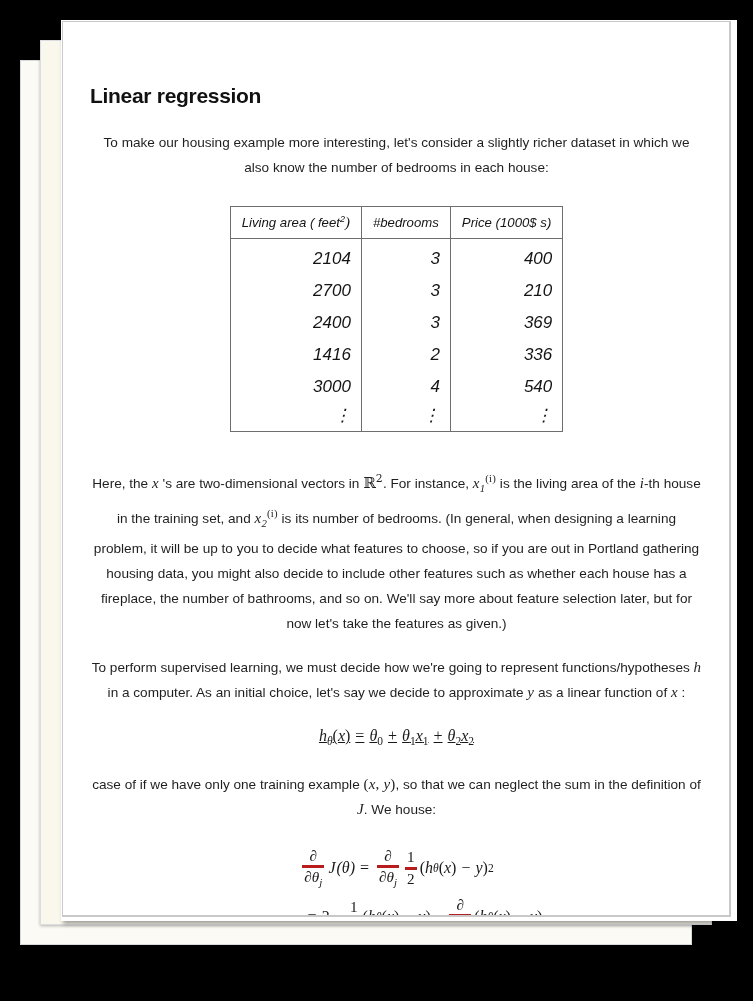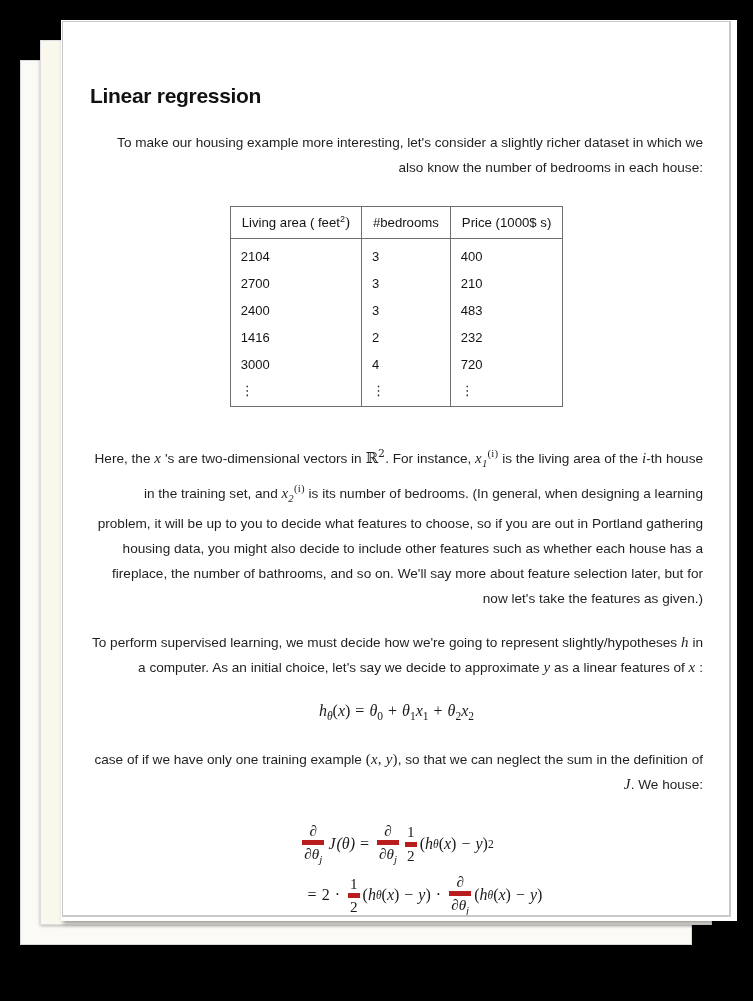--- a/index.html
+++ b/index.html
@@ -53,21 +53,21 @@
     letter-spacing: -0.3px;
     margin: 0 0 22px 0;
     color: #111111;
   }
 
   p.para {
     font-size: 13.6px;
     line-height: 25px;
     margin: 0 0 19px 0;
     color: #1f1f1f;
-    text-align: right;
+    text-align: center;
   }
 
   
   .m {
     font-family: "Liberation Serif", "DejaVu Serif", serif;
     font-style: italic;
     font-size: 15px;
     letter-spacing: 0.2px;
   }
   .mr { font-style: normal; }
@@ -80,60 +80,62 @@
   .table-wrap { display: flex; justify-content: center; margin: 26px 0 34px 0; }
   table.data {
     border-collapse: collapse;
     font-size: 13px;
     color: #141414;
     background: #fff;
   }
   table.data th, table.data td {
     border: 1px solid #6e6e6e;
     padding: 0;
-    text-align: left;
+    text-align: right;
     font-weight: 400;
+    font-style: italic;
   }
   table.data th {
     font-size: 13.2px;
     padding: 7px 11px 7px 11px;
     white-space: nowrap;
   }
   table.data td {
     border-top: none;
     border-bottom: none;
     padding: 6px 10px;
-    font-size: 13px;
+    font-size: 17px;
   }
   table.data tr.last td { border-bottom: 1px solid #6e6e6e; padding-bottom: 9px; }
   .vdots { font-size: 15px; line-height: 13px; letter-spacing: 0; }
   .th-sup { font-size: 0.68em; vertical-align: super; }
   .paren { font-family: "Liberation Serif", serif; font-size: 1.12em; }
 
   
   .eq {
     text-align: center;
     margin: 22px 0 24px 0;
     font-family: "Liberation Serif", "DejaVu Serif", serif;
     font-size: 16px;
     font-style: italic;
     color: #1a1a1a;
+    text-decoration: underline;
   }
   .eq-block { margin: 26px 0 30px 0; }
   .eq-rows { display: flex; flex-direction: column; align-items: center; gap: 8px; }
   .eq-row { display: flex; align-items: center; justify-content: center;
             font-family: "Liberation Serif", "DejaVu Serif", serif;
             font-size: 16px; font-style: italic; color: #1a1a1a; }
   .eq-row.indent { padding-left: 52px; }
   .frac {
     display: inline-flex; flex-direction: column; align-items: center;
     vertical-align: middle; margin: 0 3px; line-height: 1.08;
   }
   .frac .num { padding: 0 2px 1px 2px; font-size: 0.95em; }
-  .frac .den { padding: 1px 2px 0 2px; border-top: 5px solid #b91c1c; font-size: 0.95em; }
+  .frac .den { padding: 1px 2px 0 2px; border-top: 3px solid #b91c1c; font-size: 0.95em; }
   .op { margin: 0 5px; font-style: normal; }
   .tight { margin: 0 1px; }
 </style>
 </head>
 <body>
 
 <div class="stage">
 
   <div class="sheet sheet-back"></div>
   <div class="sheet sheet-mid"></div>
@@ -162,44 +164,44 @@
                 <td style="padding-top:10px">400</td>
               </tr>
             <tr>
                 <td>2700</td>
                 <td>3</td>
                 <td>210</td>
               </tr>
             <tr>
                 <td>2400</td>
                 <td>3</td>
-                <td>483</td>
+                <td>369</td>
               </tr>
             <tr>
                 <td>1416</td>
                 <td>2</td>
-                <td>232</td>
+                <td>336</td>
               </tr>
             <tr>
                 <td>3000</td>
                 <td>4</td>
-                <td>720</td>
+                <td>540</td>
               </tr>
             <tr class="last">
               <td class="vdots">⋮</td>
               <td class="vdots">⋮</td>
               <td class="vdots">⋮</td>
             </tr>
           </tbody>
         </table>
       </div>
 
       <p class="para"><span>Here, the </span><span class="m">x</span><span> 's are two-dimensional vectors in </span><span class="m bb"><span>ℝ</span><span class="sup">2</span></span><span>. For instance, </span><span class="m"><span>x</span><span class="sub">1</span><span class="sup">(i)</span></span><span> is the living area of the </span><span class="m">i</span><span>-th house in the training set, and </span><span class="m"><span>x</span><span class="sub">2</span><span class="sup">(i)</span></span><span> is its number of bedrooms. (In general, when designing a learning problem, it will be up to you to decide what features to choose, so if you are out in Portland gathering housing data, you might also decide to include other features such as whether each house has a fireplace, the number of bathrooms, and so on. We'll say more about feature selection later, but for now let's take the features as given.)</span></p>
 
-      <p class="para"><span>To perform supervised learning, we must decide how we're going to represent slightly/hypotheses </span><span class="m">h</span><span> in a computer. As an initial choice, let's say we decide to approximate </span><span class="m">y</span><span> as a linear features of </span><span class="m">x</span><span> :</span></p>
+      <p class="para"><span>To perform supervised learning, we must decide how we're going to represent functions/hypotheses </span><span class="m">h</span><span> in a computer. As an initial choice, let's say we decide to approximate </span><span class="m">y</span><span> as a linear function of </span><span class="m">x</span><span> :</span></p>
 
       <div class="eq">
         <span>h</span><span class="sub">θ</span><span class="mr">(</span><span>x</span><span class="mr">)</span><span class="op">=</span><span>θ</span><span class="subr">0</span><span class="op">+</span><span>θ</span><span class="subr">1</span><span>x</span><span class="subr">1</span><span class="op">+</span><span>θ</span><span class="subr">2</span><span>x</span><span class="subr">2</span>
       </div>
 
       <p class="para"><span>case of if we have only one training example </span><span class="m"><span class="mr">(</span><span>x</span><span class="mr">,</span> <span>y</span><span class="mr">)</span></span><span>, so that we can neglect the sum in the definition of </span><span class="m">J</span><span>. We house:</span></p>
 
       <div class="eq-block">
         <div class="eq-rows">
 

